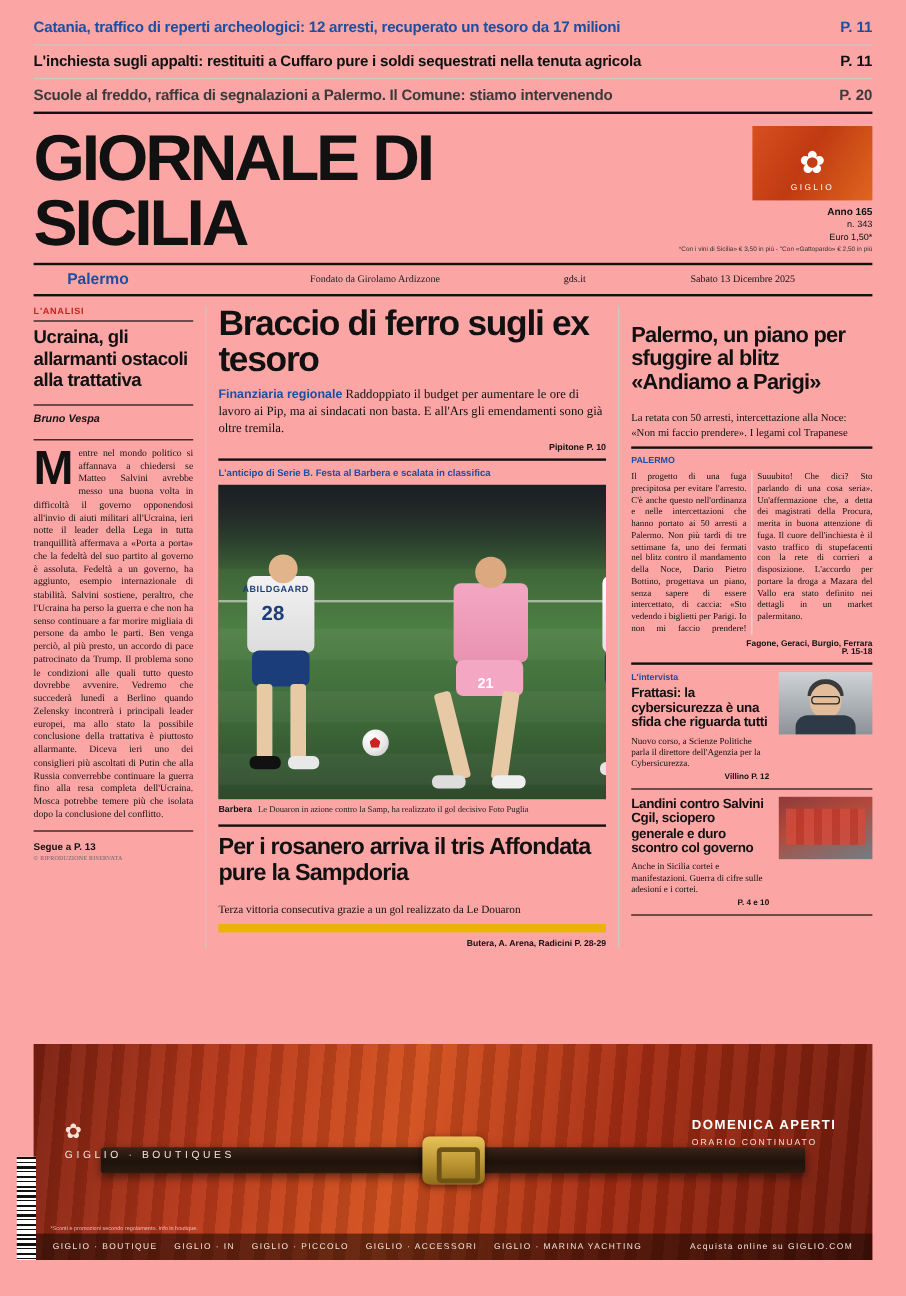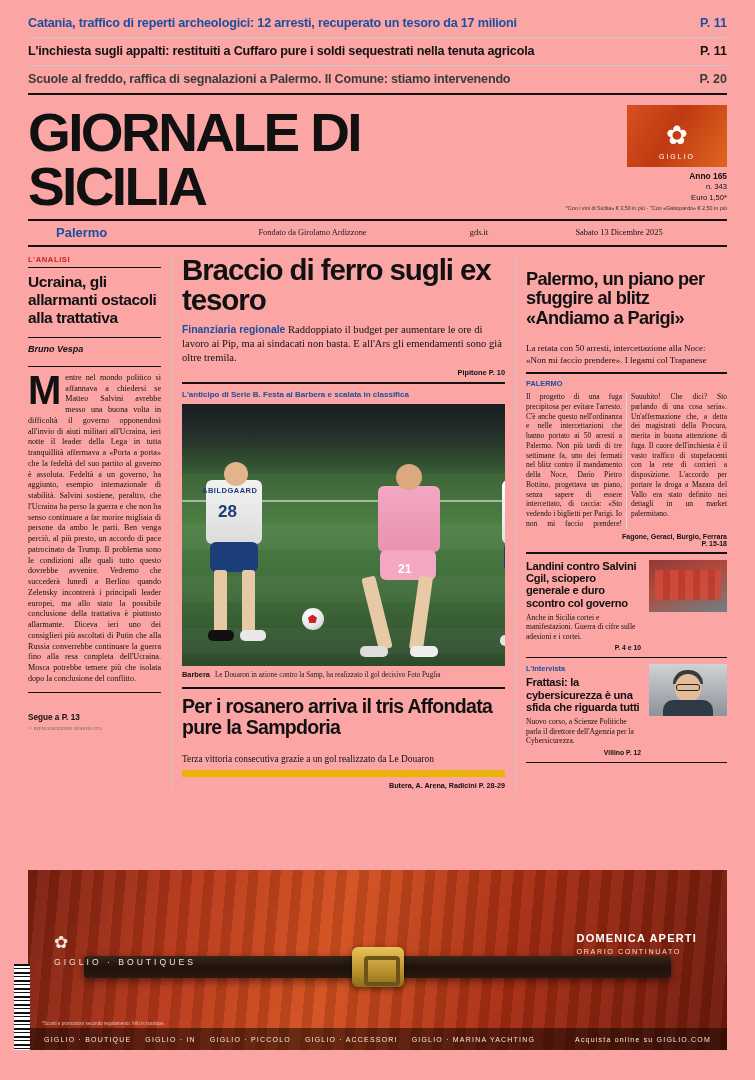--- a/index.html
+++ b/index.html
@@ -50,21 +50,21 @@
   .content { display:flex; padding:8px 28px 0 28px; }
   .col-left { width:144px; padding-right:10px; border-right:1px solid #c9c9c9; }
   .col-mid { flex:1; padding:0 10px; }
   .col-right { width:212px; padding-left:10px; border-left:1px solid #c9c9c9; }
 
   .kicker-red { font-family:"Liberation Sans", sans-serif; font-weight:bold; font-size:7.6px; color:#c2261c; letter-spacing:0.6px; border-bottom:1px solid #111; padding-bottom:3px; margin-bottom:5px; }
   .analisi-title { font-family:"Liberation Sans", sans-serif; font-weight:bold; font-size:15.5px; line-height:1.16; letter-spacing:-0.4px; color:#111; }
   .byline { font-family:"Liberation Sans", sans-serif; font-weight:bold; font-size:9px; margin-top:10px; padding-top:6px; border-top:1px solid #111; border-bottom:1px solid #111; padding-bottom:12px;font-style:italic; }
   .dropcap-body { margin-top:6px; font-size:8.1px; line-height:1.33; text-align:justify; color:#111; }
   .dropcap { float:left; font-family:"Liberation Sans", sans-serif; font-weight:bold; font-size:40px; line-height:0.78; margin:2px 4px 0 0; }
-  .continua { margin-top:7px; font-family:"Liberation Sans", sans-serif; font-weight:bold; font-size:8.2px; border-top:1px solid #111; padding-top:20px; }
+  .continua { margin-top:7px; font-family:"Liberation Sans", sans-serif; font-weight:bold; font-size:8.2px; border-top:1px solid #111; padding-top:8px; }
   .rip { margin-top:4px; font-size:5px; color:#666; letter-spacing:0.2px; }
 
   
   .lead-head { font-family:"Liberation Sans", sans-serif; font-weight:bold; font-size:29.5px; line-height:1.02; letter-spacing:-1.1px; margin:0 0 8px 0; }
   .lead-sub { font-size:10.6px; line-height:1.3; }
   .lead-sub .bluelabel { color:#1b4fa0; font-family:"Liberation Sans", sans-serif; font-weight:bold; font-size:10.4px; }
   .lead-credit { text-align:right; font-family:"Liberation Sans", sans-serif; font-weight:bold; font-size:7.4px; margin-top:4px; border-bottom:2px solid #111; padding-bottom:5px; }
 
   .sport-kicker { font-family:"Liberation Sans", sans-serif; font-weight:bold; font-size:8px; color:#1b4fa0; margin:6px 0 5px 0; }
   .photo { position:relative; width:100%; height:262px; overflow:hidden; background:#2f5d32; }
@@ -257,40 +257,40 @@
         <span>Il progetto di una fuga precipitosa per evitare l'arresto. C'è anche questo nell'ordinanza e nelle intercettazioni che hanno portato ai 50 arresti a Palermo. Non più tardi di tre settimane fa, uno dei fermati nel blitz contro il mandamento della Noce, Dario Pietro Bottino, progettava un piano, senza sapere di essere intercettato, di caccia: «Sto vedendo i biglietti</span>
         <span>per Parigi. Io non mi faccio prendere! Suuubito! Che dici? Sto parlando di una cosa seria». Un'affermazione che, a detta dei magistrati della Procura, merita in buona attenzione di fuga. Il cuore dell'inchiesta è il vasto traffico di stupefacenti con la rete di corrieri a disposizione. L'accordo per portare la droga a Mazara del Vallo era stato definito nei dettagli in un market palermitano.</span>
       </div>
       <div class="r-credit">
         <div>Fagone, Geraci, Burgio, Ferrara</div>
         <div>P. 15-18</div>
       </div>
 
       <div class="brief">
         <div class="brief-txt">
-          <div class="brief-head">Landini contro Salvini Cgil, sciopero generale e duro scontro col governo</div>
-          <div class="brief-body">Anche in Sicilia cortei e manifestazioni. Guerra di cifre sulle adesioni e i cortei.</div>
-          <div class="brief-credit">P. 4 e 10</div>
-        </div>
-        <div class="thumb protest"></div>
-      </div>
-
-      <div class="brief">
-        <div class="brief-txt">
           <div class="brief-kicker">L'intervista</div>
           <div class="brief-head">Frattasi: la cybersicurezza è una sfida che riguarda tutti</div>
           <div class="brief-body">Nuovo corso, a Scienze Politiche parla il direttore dell'Agenzia per la Cybersicurezza.</div>
           <div class="brief-credit">Villino  P. 12</div>
         </div>
         <div class="thumb portrait">
           <div class="hair"></div>
           <div class="face"></div>
           <div class="glasses"></div>
           <div class="body"></div>
         </div>
+      </div>
+
+      <div class="brief">
+        <div class="brief-txt">
+          <div class="brief-head">Landini contro Salvini Cgil, sciopero generale e duro scontro col governo</div>
+          <div class="brief-body">Anche in Sicilia cortei e manifestazioni. Guerra di cifre sulle adesioni e i cortei.</div>
+          <div class="brief-credit">P. 4 e 10</div>
+        </div>
+        <div class="thumb protest"></div>
       </div>
     </div>
   </div>
 
   <div class="bottom-ad">
     <div class="bad-folds"></div>
     <div class="bad-belt"></div>
     <div class="bad-buckle"></div>
     <div class="bad-logo">
       <span class="mark">✿</span>

